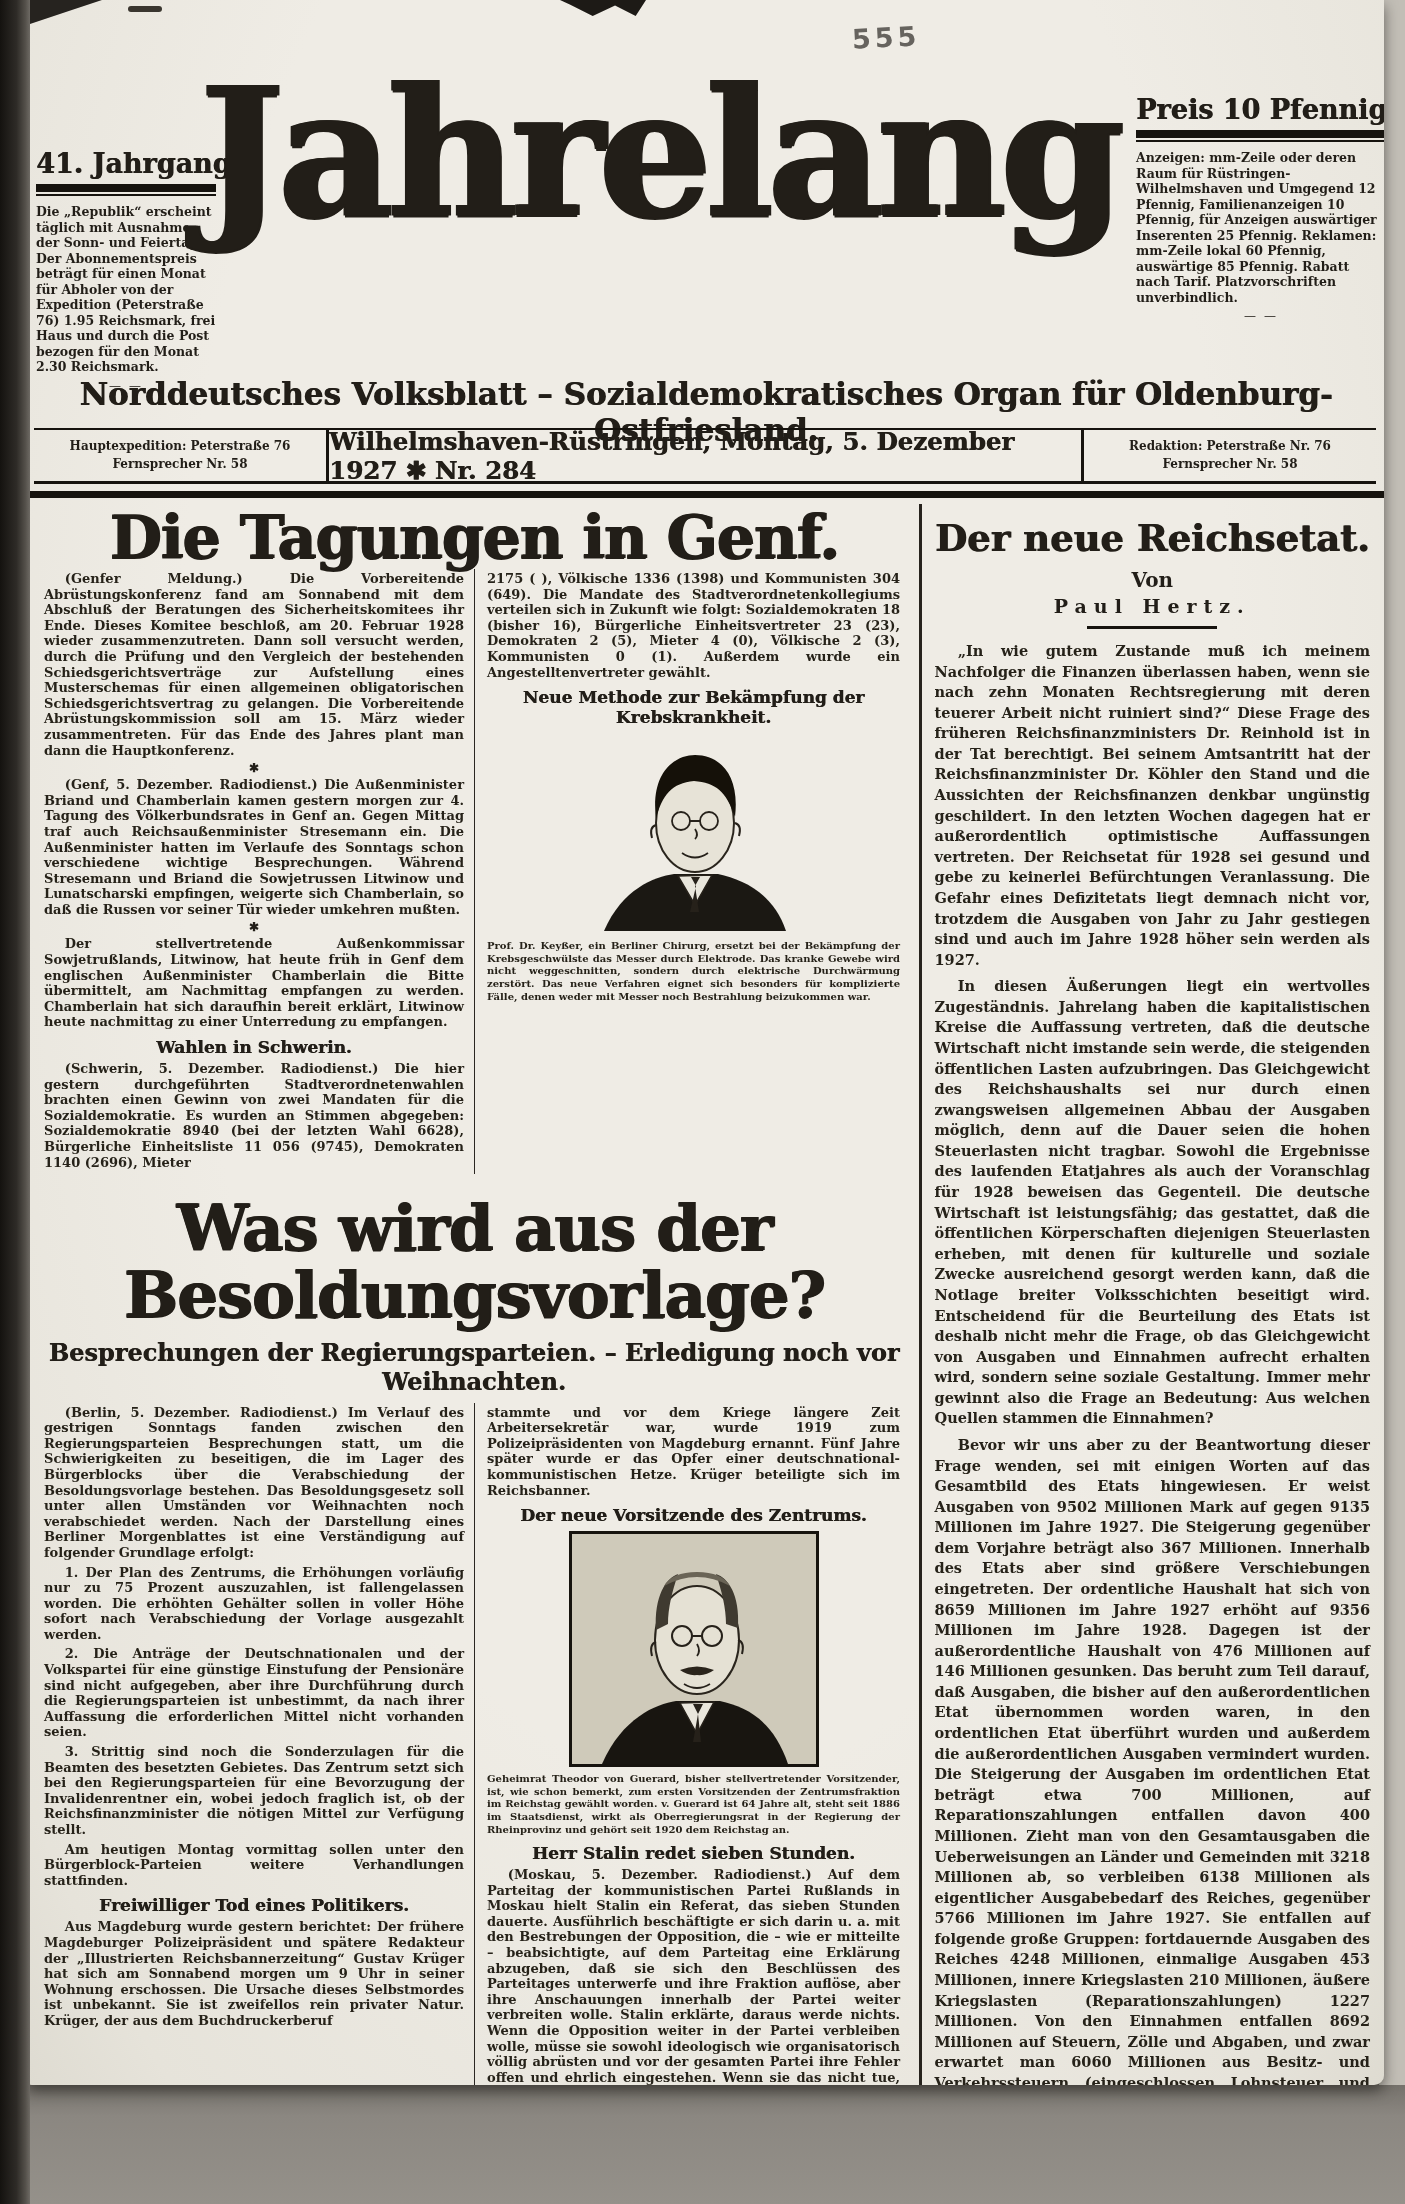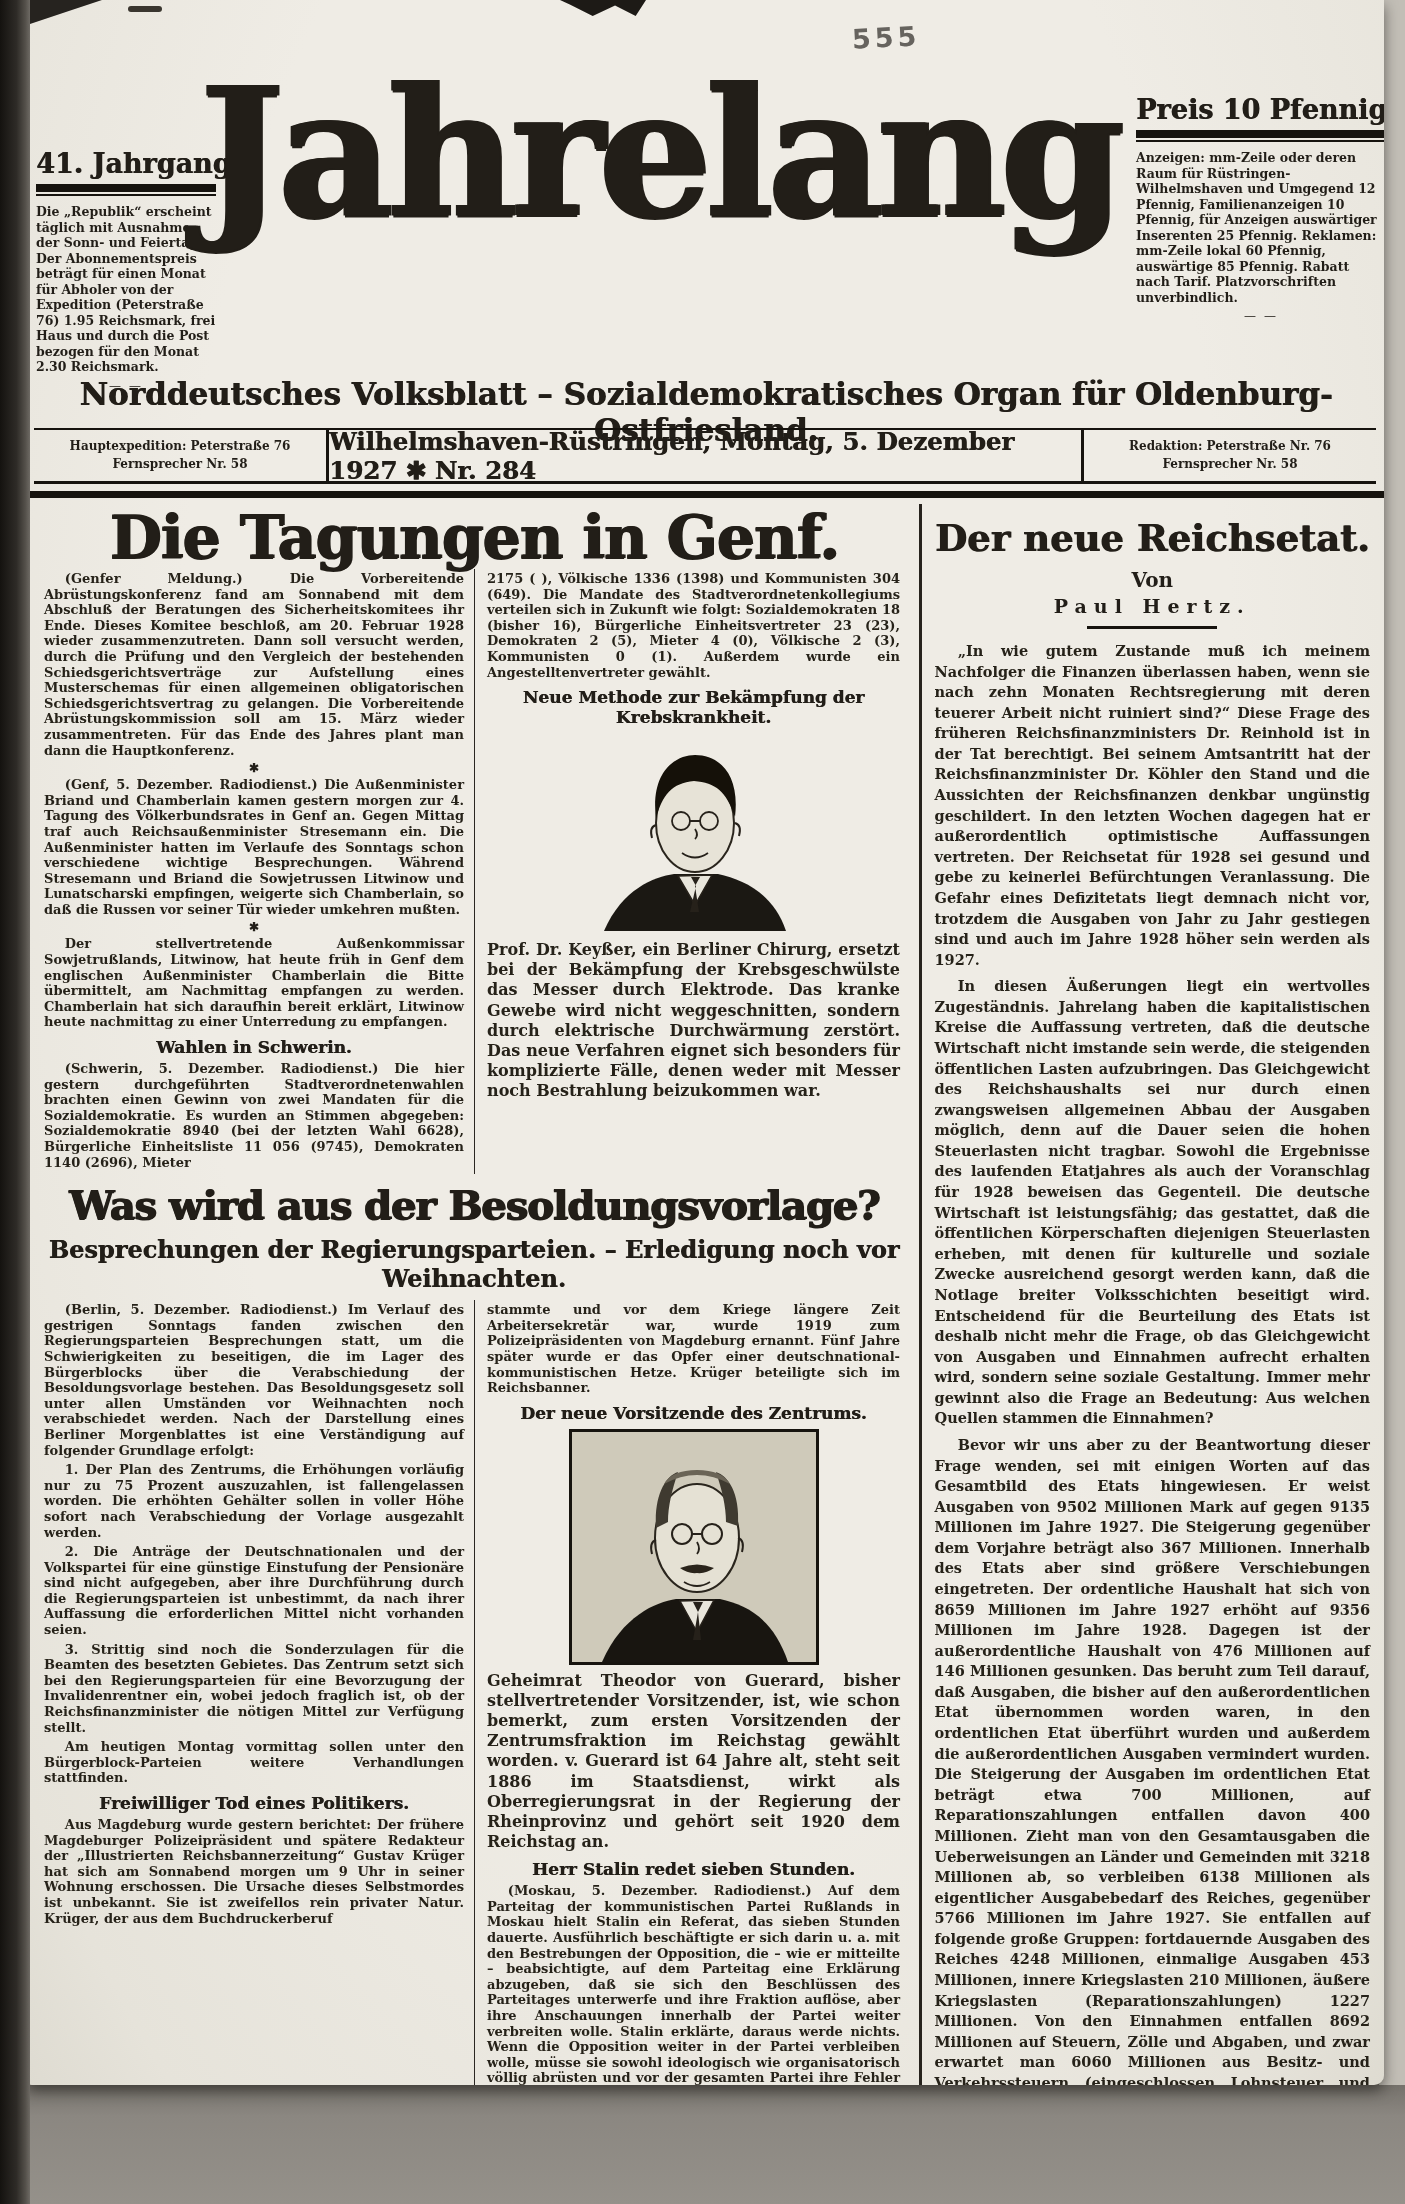--- a/index.html
+++ b/index.html
@@ -53,33 +53,33 @@
 
   
   .content{position:absolute;left:10px;top:504px;width:1336px;bottom:0;display:flex;overflow:hidden;}
   .main-left{width:872px;flex:none;}
   .vdiv{width:2.5px;background:#27231d;margin:0 9px;flex:none;}
   .col-right{flex:1;padding:10px 4px 0 4px;overflow:hidden;}
 
   .a-head{text-align:center;font-weight:bold;line-height:1.05;letter-spacing:-1px;
         text-shadow:1.5px 0 0 currentColor,0 1px 0 currentColor;}
   .a1-head{font-size:60px;margin-top:2px;}
-  .a2-head{font-size:40px;margin-top:10px;text-align:center;}
+  .a2-head{font-size:64px;margin-top:20px;text-align:center;}
   .a-sub{text-align:center;font-size:24px;font-weight:bold;margin:9px 0 7px;text-shadow:.6px 0 currentColor;}
 
   .twocol{display:flex;align-items:stretch;}
   .a1-cols{min-height:512px;}
   .tc-col{width:50%;box-sizing:border-box;padding:2px 10px 0 6px;}
   .tc-col.second{border-left:1.5px solid #2b2722;padding-left:12px;}
 
   p.body{margin:0 0 4px;text-indent:1.6em;text-align:justify;
         font-size:13px;line-height:1.2;font-weight:bold;color:#262219;}
   .crosshead{text-align:center;font-weight:bold;font-size:17px;margin:7px 0 4px;text-shadow:.5px 0 currentColor;}
   .star-sep{text-align:center;font-size:12px;line-height:1;margin:3px 0;font-weight:bold;}
-  .caption{margin:5px 0 0;text-indent:0;text-align:justify;font-size:16px;line-height:1.26;font-weight:bold;color:#262219;}
+  .caption{margin:5px 0 0;text-indent:0;text-align:justify;font-size:10px;line-height:1.26;font-weight:bold;color:#262219;}
 
   figure{margin:6px auto 4px;text-align:center;}
   .photo-frame{display:inline-block;border:3px solid #16130e;background:linear-gradient(#d8d4c7,#c9c4b6);line-height:0;}
   .photo-plain{display:inline-block;line-height:0;}
 
   
   .r-head{text-align:center;font-size:37px;font-weight:bold;text-shadow:1px 0 currentColor;margin-top:2px;}
   .r-von{text-align:center;font-size:20px;font-weight:bold;margin-top:8px;}
   .r-author{text-align:center;font-size:19px;font-weight:bold;letter-spacing:7px;margin-top:3px;}
   .r-rule{width:130px;height:3px;background:#16130e;margin:9px auto 12px;}

